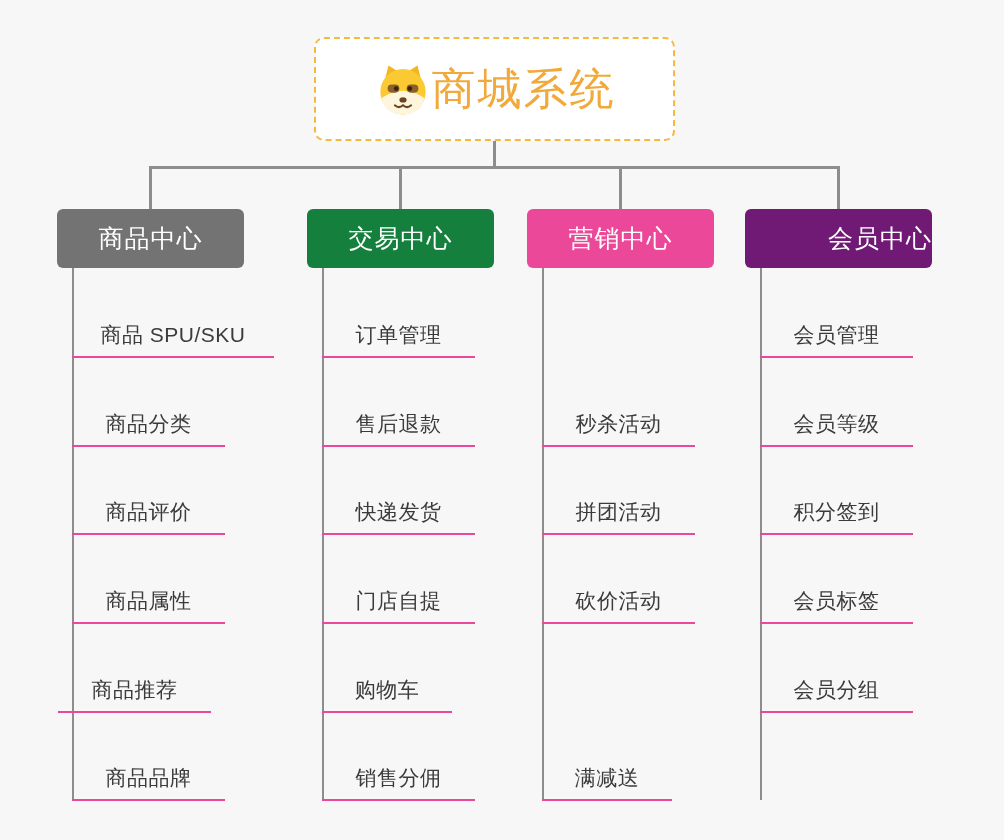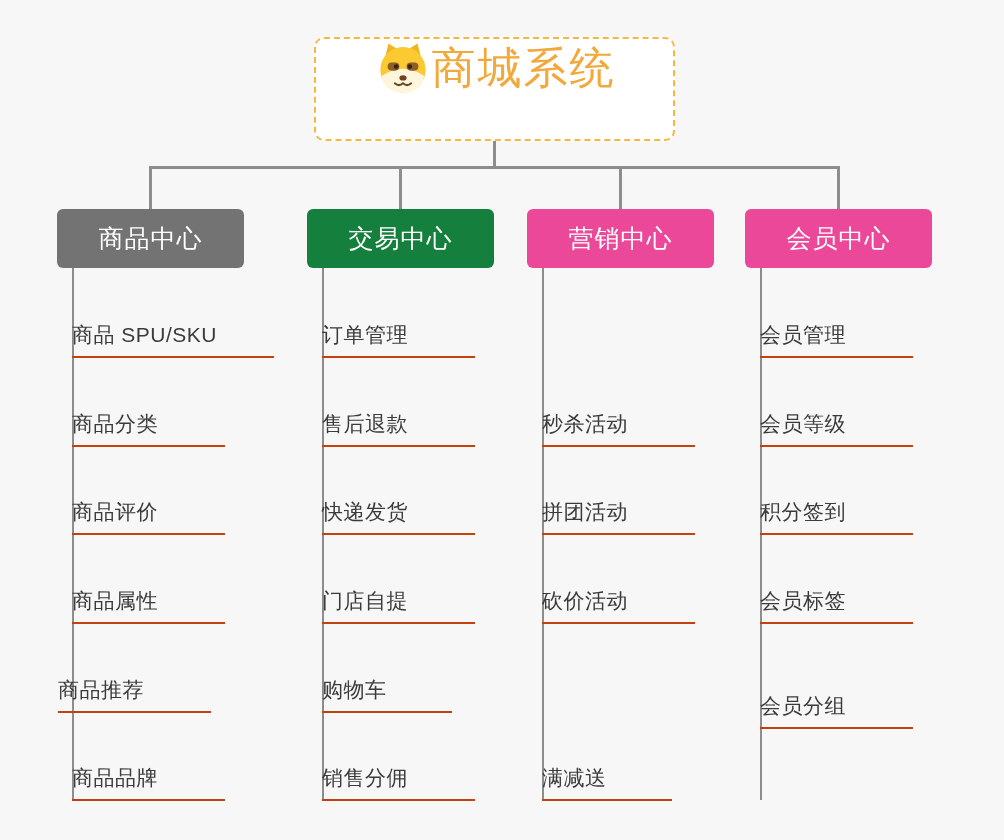--- a/index.html
+++ b/index.html
@@ -25,21 +25,21 @@
     position: absolute;
     left: 314px;
     top: 37px;
     width: 361px;
     height: 104px;
     box-sizing: border-box;
     background: #ffffff;
     border: 2px dashed #f6b93d;
     border-radius: 10px;
     display: flex;
-    align-items: flex-start;
+    align-items: center;
     justify-content: center;
   }
   .root-title {
     color: #f2a93b;
     font-size: 44px;
     font-weight: 500;
     letter-spacing: 2px;
     white-space: nowrap;
   }
   .dog {
@@ -63,22 +63,22 @@
     font-size: 25px;
     letter-spacing: 1px;
     white-space: nowrap;
   }
   
   .leaf {
     position: absolute;
     box-sizing: border-box;
     height: 44px;
     line-height: 42px;
-    border-bottom: 2px solid #c2410c;
-    text-align: left;
+    border-bottom: 2px solid #ec4899;
+    text-align: center;
     font-size: 21px;
     letter-spacing: 0.5px;
     color: #3b3b3b;
     white-space: nowrap;
     cursor: default;
   }
 </style>
 </head>
 <body>
 
@@ -118,21 +118,21 @@
 
   <div class="branch" style="left: 57px; background: #737373;">
       <span>商品中心</span>
     </div>
   <div class="branch" style="left: 307px; background: #15803d;">
       <span>交易中心</span>
     </div>
   <div class="branch" style="left: 527px; background: #ec4899;">
       <span>营销中心</span>
     </div>
-  <div class="branch" style="left: 745px; background: #ec4899;">
+  <div class="branch" style="left: 745px; background: #701a75; justify-content: flex-end;">
       <span>会员中心</span>
     </div>
 
   <div class="leaf" style="left:72px;top:314px;width:202px">商品 SPU/SKU</div>
   <div class="leaf" style="left:72px;top:403px;width:153px">商品分类</div>
   <div class="leaf" style="left:72px;top:491px;width:153px">商品评价</div>
   <div class="leaf" style="left:72px;top:580px;width:153px">商品属性</div>
   <div class="leaf" style="left:58px;top:669px;width:153px">商品推荐</div>
   <div class="leaf" style="left:72px;top:757px;width:153px">商品品牌</div>
 
@@ -145,15 +145,15 @@
 
   <div class="leaf" style="left:542px;top:403px;width:153px">秒杀活动</div>
   <div class="leaf" style="left:542px;top:491px;width:153px">拼团活动</div>
   <div class="leaf" style="left:542px;top:580px;width:153px">砍价活动</div>
   <div class="leaf" style="left:542px;top:757px;width:130px">满减送</div>
 
   <div class="leaf" style="left:760px;top:314px;width:153px">会员管理</div>
   <div class="leaf" style="left:760px;top:403px;width:153px">会员等级</div>
   <div class="leaf" style="left:760px;top:491px;width:153px">积分签到</div>
   <div class="leaf" style="left:760px;top:580px;width:153px">会员标签</div>
-  <div class="leaf" style="left:760px;top:685px;width:153px">会员分组</div>
+  <div class="leaf" style="left:760px;top:669px;width:153px">会员分组</div>
 
 </div>
 
 </body></html>

